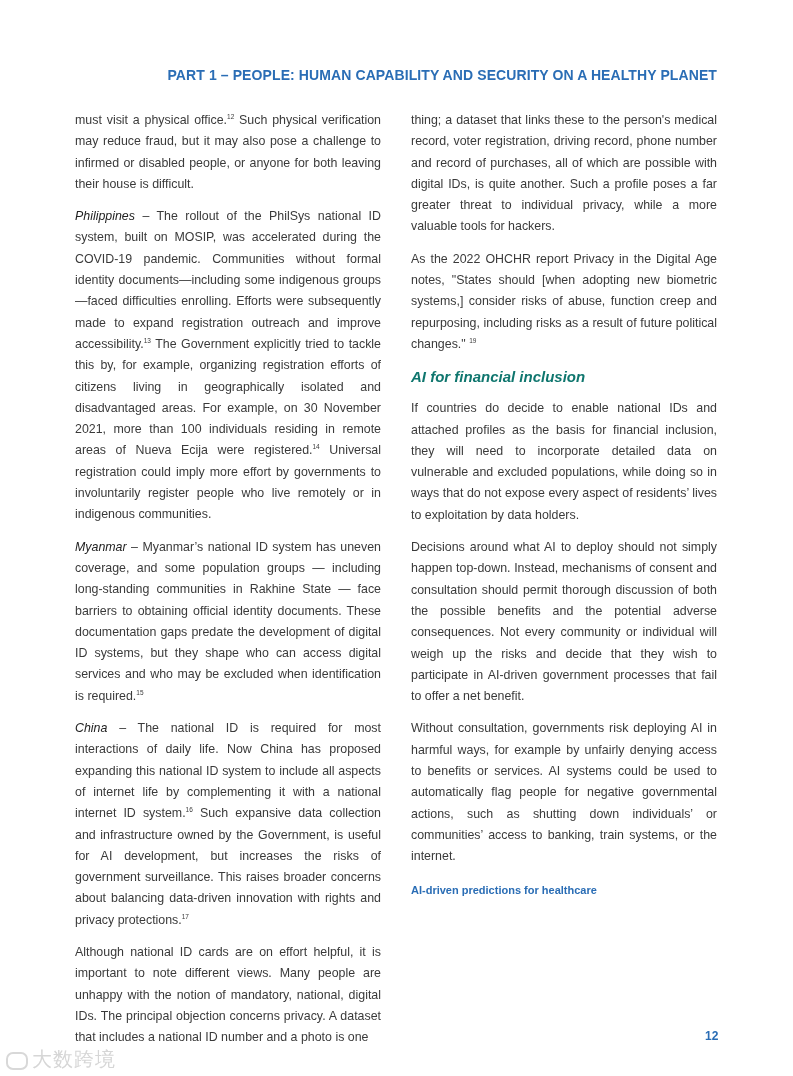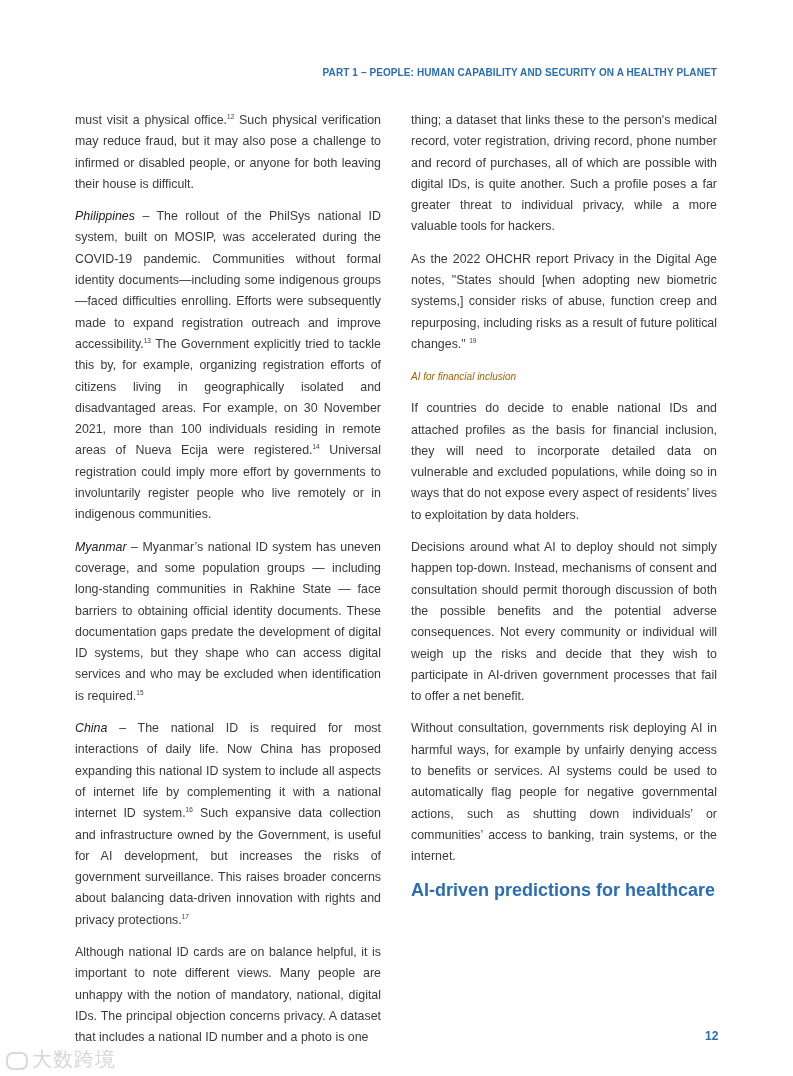--- a/index.html
+++ b/index.html
@@ -1,46 +1,46 @@
 <!DOCTYPE html>
 <html><head>
 <meta charset="utf-8">
 <style>
   html, body { margin:0; padding:0; background:#ffffff; }
   body { width:793px; height:1076px; position:relative; overflow:hidden;
          font-family:"Liberation Sans", "DejaVu Sans", sans-serif; color:#3a3a3a; }
-  .running-head { position:absolute; top:67px; right:76px; font-size:10px; font-weight:700;
+  .running-head { position:absolute; top:67px; right:76px; font-size:14px; font-weight:700;
                   color:#2a6db5; letter-spacing:0.1px; white-space:nowrap; }
   .col { position:absolute; top:110px; width:306px; }
   .col-left { left:75px; }
   .col-right { left:411px; }
   p { margin:0 0 11px 0; font-size:12.4px; line-height:21.3px; text-align:justify; }
   p em { color:#222; }
   sup { font-size:6.5px; line-height:0; vertical-align:super; }
-  h3.sub { margin:2px 0 10px 0; font-size:10px; font-style:italic; font-weight:400; color:#a16207; line-height:22px; }
-  h2.sec { margin:10px 0 2px 0; font-size:18px; font-weight:700; color:#2a6db5; line-height:22px; }
+  h3.sub { margin:2px 0 10px 0; font-size:15px; font-style:italic; font-weight:700; color:#0f766e; line-height:22px; }
+  h2.sec { margin:10px 0 2px 0; font-size:11px; font-weight:700; color:#2a6db5; line-height:22px; }
   .page-number { position:absolute; top:1029px; left:705px; font-size:12px; font-weight:700; color:#2a6db5; }
   .watermark { position:absolute; left:6px; top:1046px; font-size:20px; color:#d6d6d6; letter-spacing:1px; white-space:nowrap; }
   .watermark .logo { display:inline-block; width:18px; height:14px; border:2px solid #d8d8d8; border-radius:7px; vertical-align:middle; margin-right:4px; }
 </style>
 </head>
 <body>
 
 <div class="running-head">PART 1 – PEOPLE: HUMAN CAPABILITY AND SECURITY ON A HEALTHY PLANET</div>
 
 <div class="col col-left">
   <p><span>must visit a physical office.</span><sup>12</sup><span> Such physical verification may reduce fraud, but it may also pose a challenge to infirmed or disabled people, or anyone for both leaving their house is difficult.</span></p>
 
   <p><em>Philippines</em><span> – The rollout of the PhilSys national ID system, built on MOSIP, was accelerated during the COVID-19 pandemic. Communities without formal identity documents—including some indigenous groups—faced difficulties enrolling. Efforts were subsequently made to expand registration outreach and improve accessibility.</span><sup>13</sup><span> The Government explicitly tried to tackle this by, for example, organizing registration efforts of citizens living in geographically isolated and disadvantaged areas. For example, on 30 November 2021, more than 100 individuals residing in remote areas of Nueva Ecija were registered.</span><sup>14</sup><span> Universal registration could imply more effort by governments to involuntarily register people who live remotely or in indigenous communities.</span></p>
 
   <p><em>Myanmar</em><span> – Myanmar’s national ID system has uneven coverage, and some population groups — including long-standing communities in Rakhine State — face barriers to obtaining official identity documents. These documentation gaps predate the development of digital ID systems, but they shape who can access digital services and who may be excluded when identification is required.</span><sup>15</sup></p>
 
   <p><em>China</em><span> – The national ID is required for most interactions of daily life. Now China has proposed expanding this national ID system to include all aspects of internet life by complementing it with a national internet ID system.</span><sup>16</sup><span> Such expansive data collection and infrastructure owned by the Government, is useful for AI development, but increases the risks of government surveillance. This raises broader concerns about balancing data-driven innovation with rights and privacy protections.</span><sup>17</sup></p>
 
-  <p>Although national ID cards are on balance helpful, it is important to note different views. Many people are unhappy with the notion of mandatory, national, digital IDs. The principal objection concerns privacy. A dataset that includes a national ID number and a photo is one</p>
+  <p>Although national ID cards are on effort helpful, it is important to note different views. Many people are unhappy with the notion of mandatory, national, digital IDs. The principal objection concerns privacy. A dataset that includes a national ID number and a photo is one</p>
 </div>
 
 <div class="col col-right">
   <p>thing; a dataset that links these to the person's medical record, voter registration, driving record, phone number and record of purchases, all of which are possible with digital IDs, is quite another. Such a profile poses a far greater threat to individual privacy, while a more valuable tools for hackers.</p>
 
   <p><span>As the 2022 OHCHR report Privacy in the Digital Age notes, "States should [when adopting new biometric systems,] consider risks of abuse, function creep and repurposing, including risks as a result of future political changes." </span><sup>19</sup></p>
 
   <h3 class="sub">AI for financial inclusion</h3>
 
   <p>If countries do decide to enable national IDs and attached profiles as the basis for financial inclusion, they will need to incorporate detailed data on vulnerable and excluded populations, while doing so in ways that do not expose every aspect of residents’ lives to exploitation by data holders.</p>

